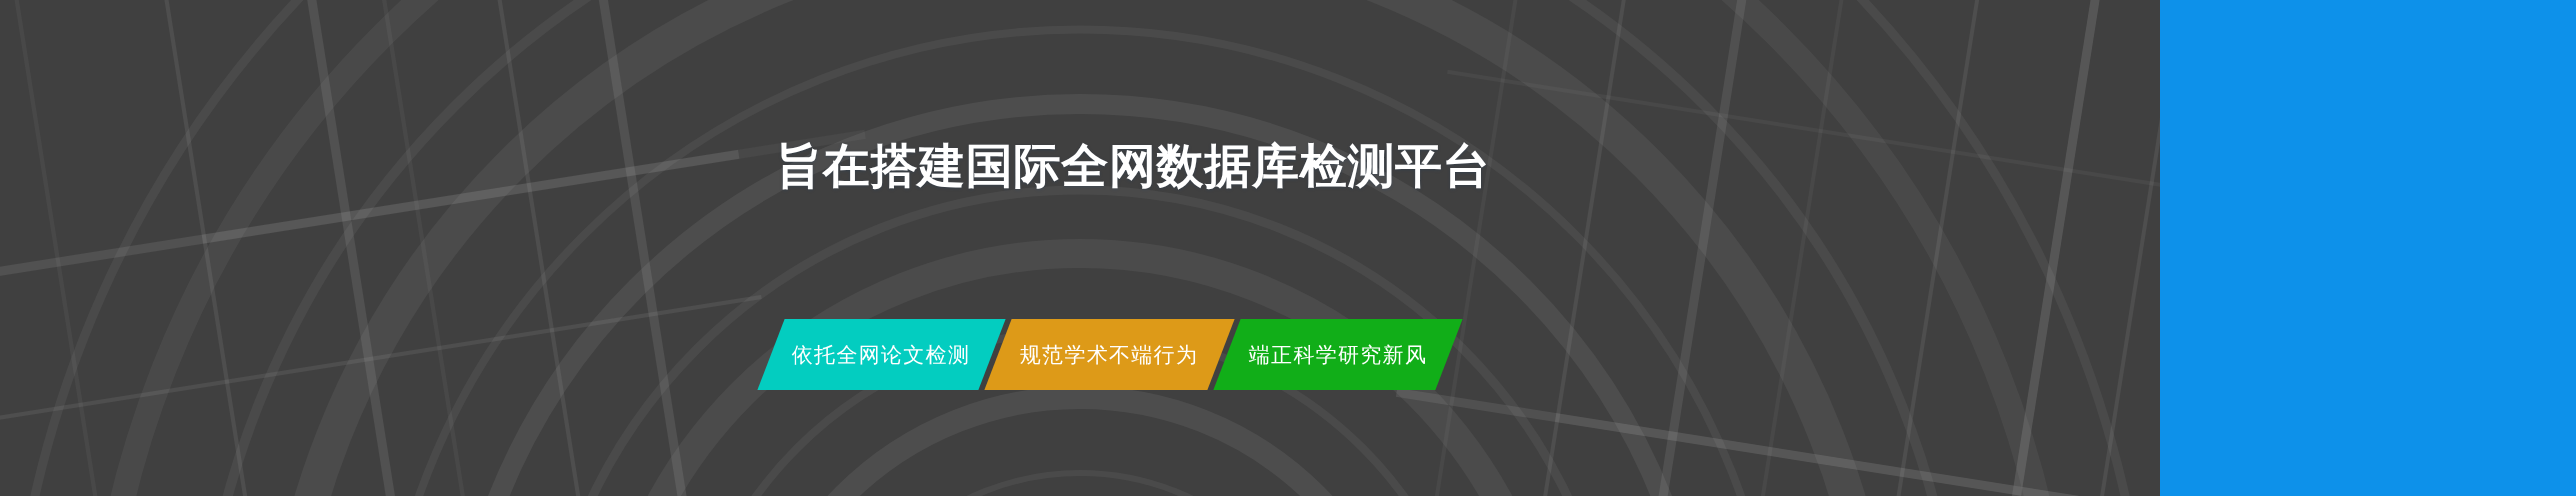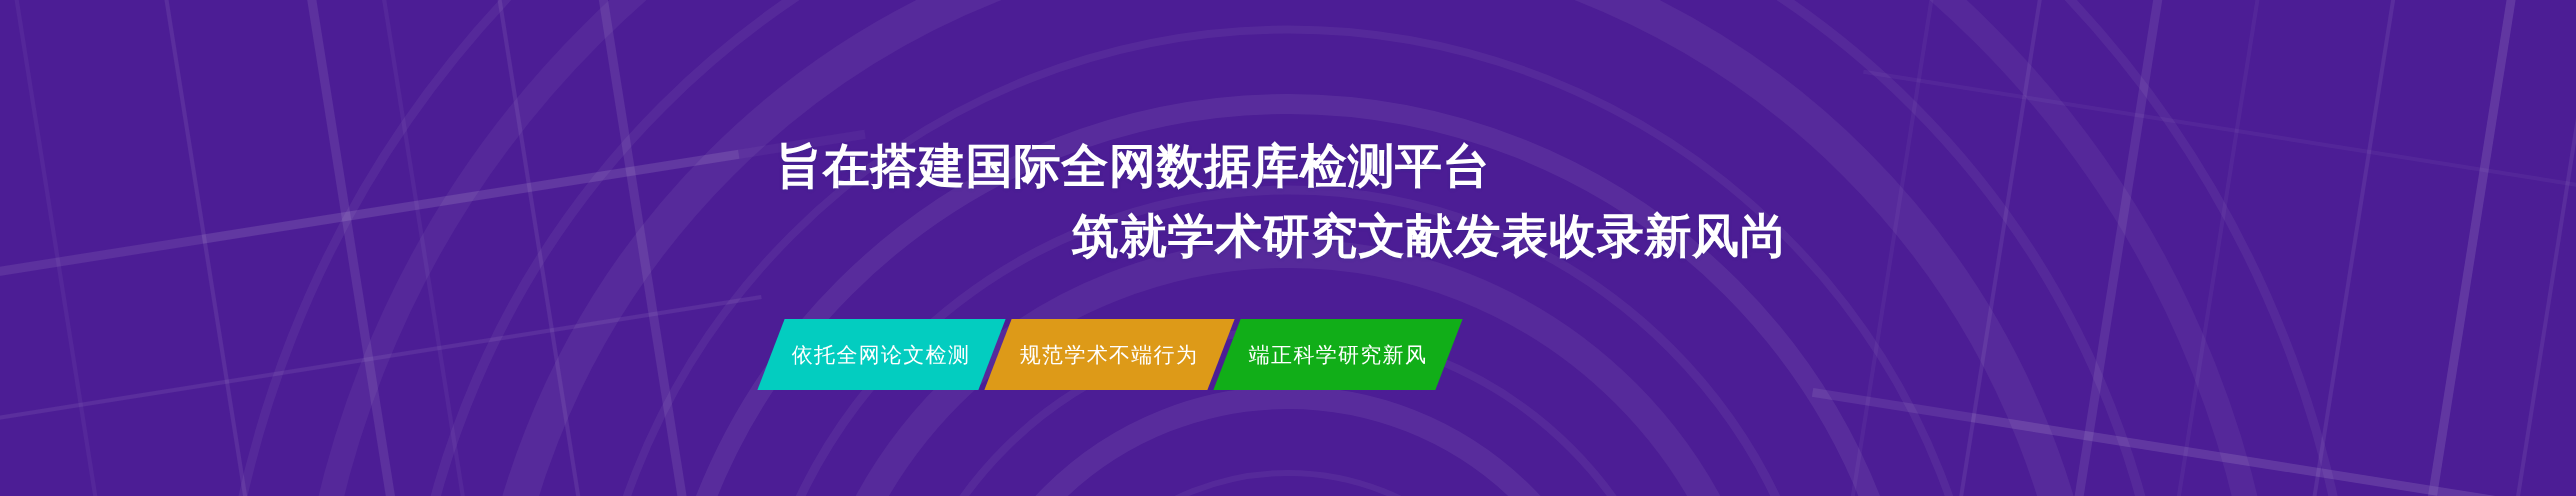--- a/index.html
+++ b/index.html
@@ -7,24 +7,24 @@
     margin: 0;
     padding: 0;
     background: #0d91ea;
   }
   body {
     font-family: "Liberation Sans", "DejaVu Sans", sans-serif;
   }
 
   #banner {
     position: relative;
-    width: 2576px;
+    width: 2160px;
     height: 496px;
     overflow: hidden;
-    background: #4c1d95;
+    background: #404040;
   }
 
   
   .bg-layer {
     position: absolute;
     inset: 0;
     pointer-events: none;
   }
 
   
@@ -171,21 +171,20 @@
       <div class="ring" style="width:1395px;height:1395px;border-width:8px;"></div>
       <div class="ring" style="width:1570px;height:1570px;border-width:35px;border-color:rgba(255,255,255,0.06);"></div>
       <div class="ring" style="width:1758px;height:1758px;border-width:10.7px;"></div>
       <div class="ring" style="width:1945px;height:1945px;border-width:25.5px;border-color:rgba(255,255,255,0.05);"></div>
       <div class="ring" style="width:2133px;height:2133px;border-width:9.4px;"></div>
     </div>
   </div>
 
   <div class="headline">
     <div class="headline-line l1">旨在搭建国际全网数据库检测平台</div>
-    <div class="headline-line l2">筑就学术研究文献发表收录新风尚</div>
   </div>
 
   <div class="ribbons">
 
     <div class="ribbon ribbon-teal">
       <span class="ribbon-label">依托全网论文检测</span>
     </div>
 
     <div class="ribbon ribbon-orange">
       <span class="ribbon-label">规范学术不端行为</span>

